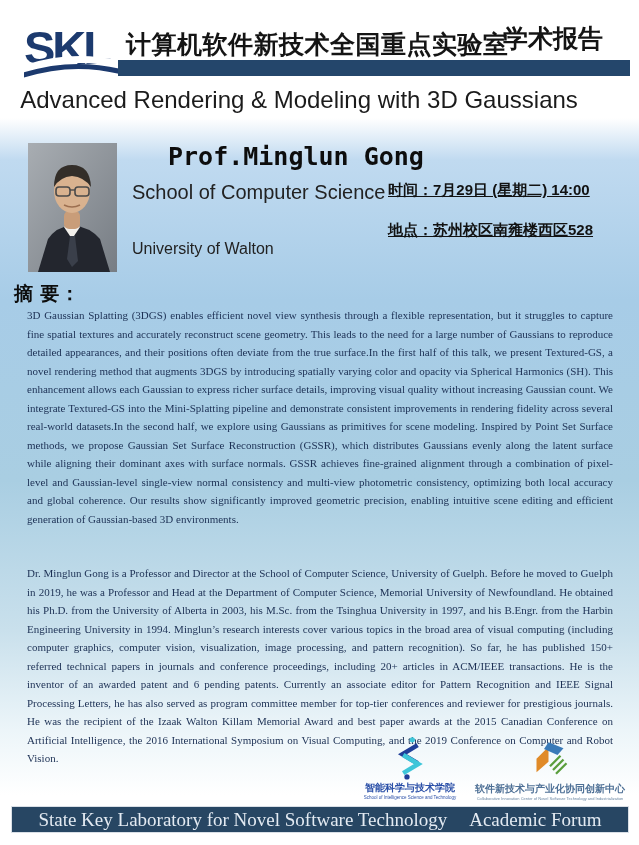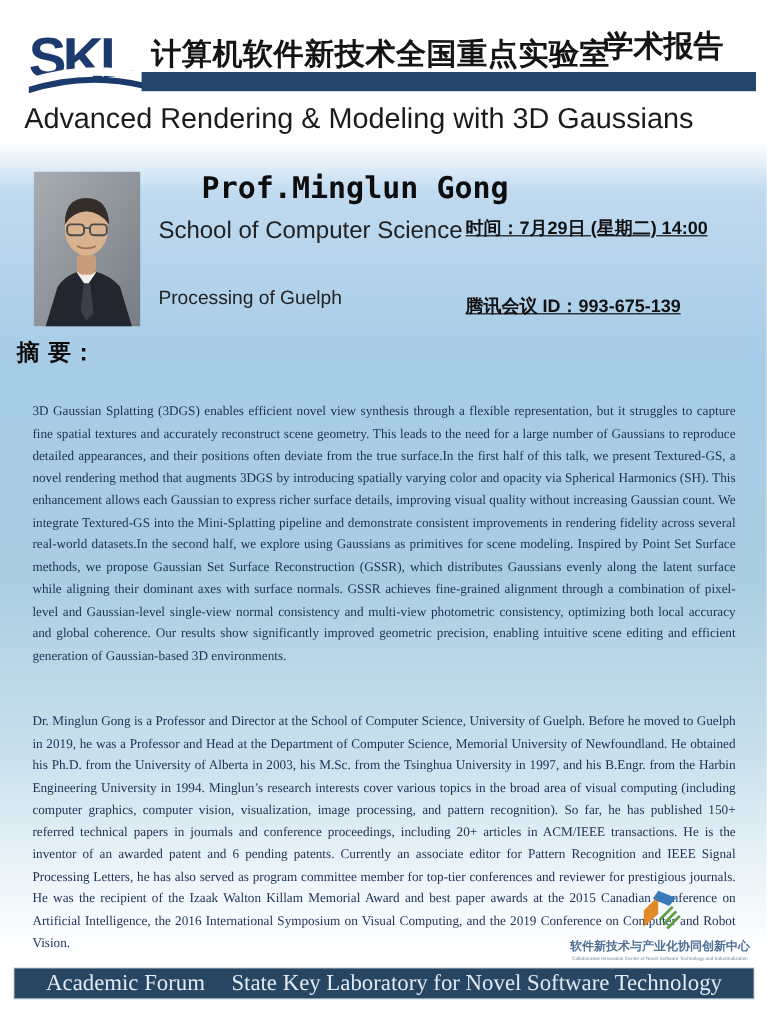--- a/index.html
+++ b/index.html
@@ -26,21 +26,21 @@
   .detail { position:absolute; left:388px; font-size:15px; font-weight:600; color:#121212; white-space:nowrap;text-decoration:underline; }
   .detail.time { top:181px; }
   .detail.loc  { top:221px; }
   .detail.meet { top:246px; }
   
   .sec-heading { position:absolute; left:14px; font-size:19px; font-weight:bold; color:#0d0d0d; letter-spacing:1px; }
   .abstract-heading { top:281px; }
   .bio-heading { top:537px; }
   .sec-body {
     position:absolute; left:27px; width:586px; text-align:justify;
-    font-family:"Liberation Serif", serif; font-size:11px; line-height:18.5px; color:#1c3054;margin-top:28px;
+    font-family:"Liberation Serif", serif; font-size:11px; line-height:18.5px; color:#1c3054;
   }
   .abstract-body { top:306px; }
   .bio-body { top:564px; }
   
   .logo-block { position:absolute; display:flex; flex-direction:column; align-items:center; }
   .logo-left-block  { left:352px; top:736px; width:116px; }
   .logo-right-block { left:468px; top:736px; width:164px; }
   .logo-icon { height:44px; display:block; }
   .logo-cn-left  { font-size:10px; font-weight:bold; color:#2b50a8; white-space:nowrap; margin-top:1px; }
   .logo-en-left  { font-size:4.5px; color:#2b50a8; white-space:nowrap; }
@@ -85,41 +85,51 @@
     <rect x="36" y="68" width="16" height="18" rx="5" fill="#c99d79"></rect>
     <ellipse cx="44" cy="48" rx="18" ry="22" fill="#d9b28f"></ellipse>
     <path d="M26 44 Q26 22 44 22 Q62 22 63 44 Q56 34 44 33 Q32 34 26 44 Z" fill="#332e29"></path>
     <rect x="28" y="44" width="14" height="9" rx="3" fill="none" stroke="#4a4a4a" stroke-width="1.6"></rect>
     <rect x="47" y="44" width="14" height="9" rx="3" fill="none" stroke="#4a4a4a" stroke-width="1.6"></rect>
     <line x1="42" y1="47" x2="47" y2="47" stroke="#4a4a4a" stroke-width="1.4"></line>
     <path d="M36 62 Q44 66 52 62" stroke="#9c6f50" stroke-width="1.5" fill="none"></path>
   </svg>
   <div class="prof-name">Prof.Minglun Gong</div>
   <div class="aff1">School of Computer Science</div>
-  <div class="aff2">Processing of Guelph</div>
+  <div class="aff2">University of Walton</div>
 
   <div class="detail time">时间：7月29日 (星期二) 14:00</div>
-  <div class="detail meet">腾讯会议 ID：993-675-139</div>
+  <div class="detail loc">地点：苏州校区南雍楼西区528</div>
 
   <div class="sec-heading abstract-heading">摘 要：</div>
   <div class="sec-body abstract-body">3D Gaussian Splatting (3DGS) enables efficient novel view synthesis through a flexible representation, but it struggles to capture fine spatial textures and accurately reconstruct scene geometry. This leads to the need for a large number of Gaussians to reproduce detailed appearances, and their positions often deviate from the true surface.In the first half of this talk, we present Textured-GS, a novel rendering method that augments 3DGS by introducing spatially varying color and opacity via Spherical Harmonics (SH). This enhancement allows each Gaussian to express richer surface details, improving visual quality without increasing Gaussian count. We integrate Textured-GS into the Mini-Splatting pipeline and demonstrate consistent improvements in rendering fidelity across several real-world datasets.In the second half, we explore using Gaussians as primitives for scene modeling. Inspired by Point Set Surface methods, we propose Gaussian Set Surface Reconstruction (GSSR), which distributes Gaussians evenly along the latent surface while aligning their dominant axes with surface normals. GSSR achieves fine-grained alignment through a combination of pixel-level and Gaussian-level single-view normal consistency and multi-view photometric consistency, optimizing both local accuracy and global coherence. Our results show significantly improved geometric precision, enabling intuitive scene editing and efficient generation of Gaussian-based 3D environments.</div>
 
   <div class="sec-body bio-body">Dr. Minglun Gong is a Professor and Director at the School of Computer Science, University of Guelph. Before he moved to Guelph in 2019, he was a Professor and Head at the Department of Computer Science, Memorial University of Newfoundland. He obtained his Ph.D. from the University of Alberta in 2003, his M.Sc. from the Tsinghua University in 1997, and his B.Engr. from the Harbin Engineering University in 1994. Minglun’s research interests cover various topics in the broad area of visual computing (including computer graphics, computer vision, visualization, image processing, and pattern recognition). So far, he has published 150+ referred technical papers in journals and conference proceedings, including 20+ articles in ACM/IEEE transactions. He is the inventor of an awarded patent and 6 pending patents. Currently an associate editor for Pattern Recognition and IEEE Signal Processing Letters, he has also served as program committee member for top-tier conferences and reviewer for prestigious journals. He was the recipient of the Izaak Walton Killam Memorial Award and best paper awards at the 2015 Canadian Conference on Artificial Intelligence, the 2016 International Symposium on Visual Computing, and the 2019 Conference on Computer and Robot Vision.</div>
 
+  <div class="logo-block logo-left-block">
+    <svg class="logo-icon" viewBox="0 0 48 58" width="38" height="44">
+      <circle cx="27" cy="5" r="3.5" fill="#3ec6d9"></circle>
+      <path d="M34 12 L14 24 L34 36" stroke="#203f99" stroke-width="6" fill="none"></path>
+      <path d="M15 25 L35 37 L15 49" stroke="#3ec6d9" stroke-width="6" fill="none"></path>
+      <circle cx="20" cy="54" r="3.5" fill="#203f99"></circle>
+    </svg>
+    <div class="logo-cn-left">智能科学与技术学院</div>
+    <div class="logo-en-left">School of Intelligence Science and Technology</div>
+  </div>
 
   <div class="logo-block logo-right-block">
     <svg class="logo-icon" viewBox="0 0 48 50" width="36" height="44">
       <polygon points="6,26 22,10 22,30 6,44" fill="#e08a28"></polygon>
       <polygon points="22,4 42,12 34,21 16,13" fill="#3a7ab8"></polygon>
       <path d="M24 36 L38 22" stroke="#5a9e3c" stroke-width="3" fill="none"></path>
       <path d="M28 41 L42 27" stroke="#5a9e3c" stroke-width="3" fill="none"></path>
       <path d="M32 46 L46 32" stroke="#5a9e3c" stroke-width="3" fill="none"></path>
     </svg>
     <div class="logo-cn-right">软件新技术与产业化协同创新中心</div>
     <div class="logo-en-right">Collaborative Innovation Center of Novel Software Technology and Industrialization</div>
   </div>
 
   <div class="footer-bar">
+    <span>State Key Laboratory for Novel Software Technology</span>
     <span>Academic Forum</span>
-    <span>State Key Laboratory for Novel Software Technology</span>
   </div>
 
 </div>
 
 </body></html>

